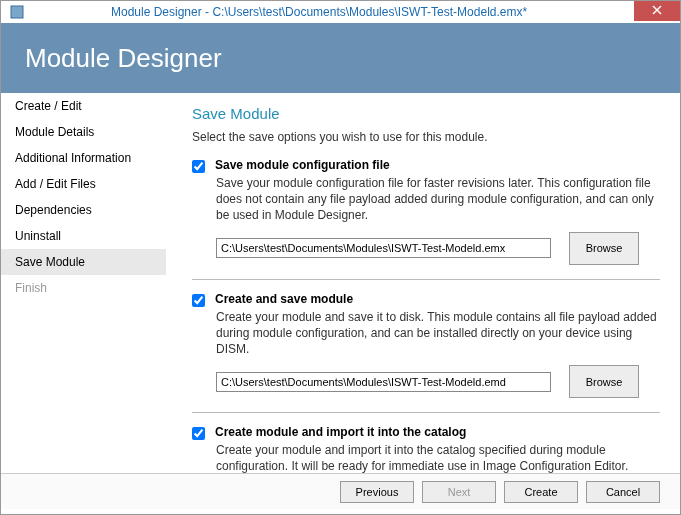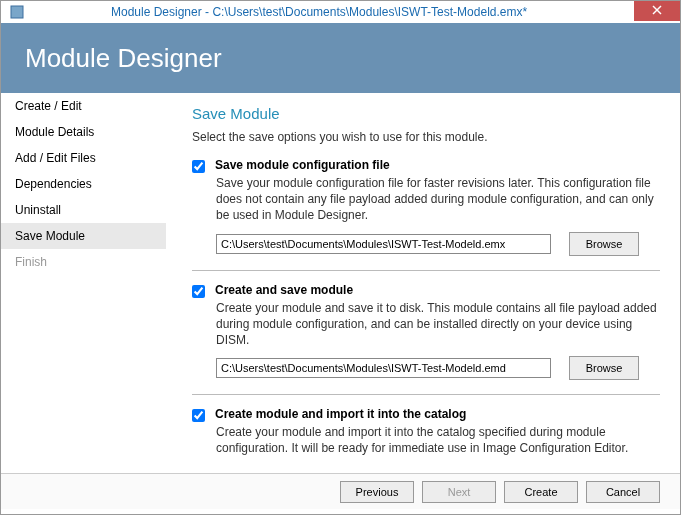--- a/index.html
+++ b/index.html
@@ -19,21 +19,21 @@
   .content { flex: 1; padding: 12px 20px 8px 26px; overflow: hidden; }
   .section-title { color: #268fb8; font-size: 15px; font-weight: 400; margin-bottom: 8px; }
   .section-sub { font-size: 12px; color: #333; margin-bottom: 14px; }
   .opt { margin-bottom: 14px; }
   .opt-header { display: flex; align-items: flex-start; }
   .opt-header input[type=checkbox] { margin-top: 2px; margin-right: 10px; }
   .opt-label { font-size: 12px; font-weight: bold; color: #000; }
   .opt-desc { font-size: 12px; color: #333; margin-left: 24px; margin-top: 2px; line-height: 1.35; }
   .path-row { display: flex; margin-left: 24px; margin-top: 8px; align-items: center; }
   .path-row input[type=text] { flex: 1; height: 20px; font-size: 11px; padding: 1px 4px; border: 1px solid #888; max-width: 335px; }
-  .path-row button { width: 70px; height: 24px; margin-left: 18px; font-size: 11px; background: #ededed; border: 1px solid #999; cursor: pointer; }
+  .path-row button { width: 70px; height: 33px; margin-left: 18px; font-size: 11px; background: #ededed; border: 1px solid #999; cursor: pointer; }
   .divider { border: none; border-top: 1px solid #bbb; margin: 10px 0 12px 0; }
   .footer { height: 36px; border-top: 1px solid #ccc; display: flex; justify-content: flex-end; align-items: center; padding-right: 20px; gap: 8px; background: #fafafa; }
   .footer button { width: 74px; height: 22px; font-size: 11px; background: #ededed; border: 1px solid #999; cursor: pointer; }
   .footer button:disabled { color: #999; cursor: default; }
 </style>
 </head>
 <body>
 
 <div class="titlebar">
   <span class="titlebar-icon">
@@ -51,20 +51,21 @@
 </div>
 
 <div class="header">
   <h1>Module Designer</h1>
 </div>
 
 <div class="body">
   <div class="sidebar" id="sidebar">
       <div class="sidebar-item">Create / Edit</div>
       <div class="sidebar-item">Module Details</div>
+      <div class="sidebar-item">Additional Information</div>
       <div class="sidebar-item">Add / Edit Files</div>
       <div class="sidebar-item">Dependencies</div>
       <div class="sidebar-item">Uninstall</div>
       <div class="sidebar-item selected">Save Module</div>
       <div class="sidebar-item faded">Finish</div>
     </div>
   <div class="content">
     <div class="section-title">Save Module</div>
     <div class="section-sub">Select the save options you wish to use for this module.</div>
     <div id="options">

